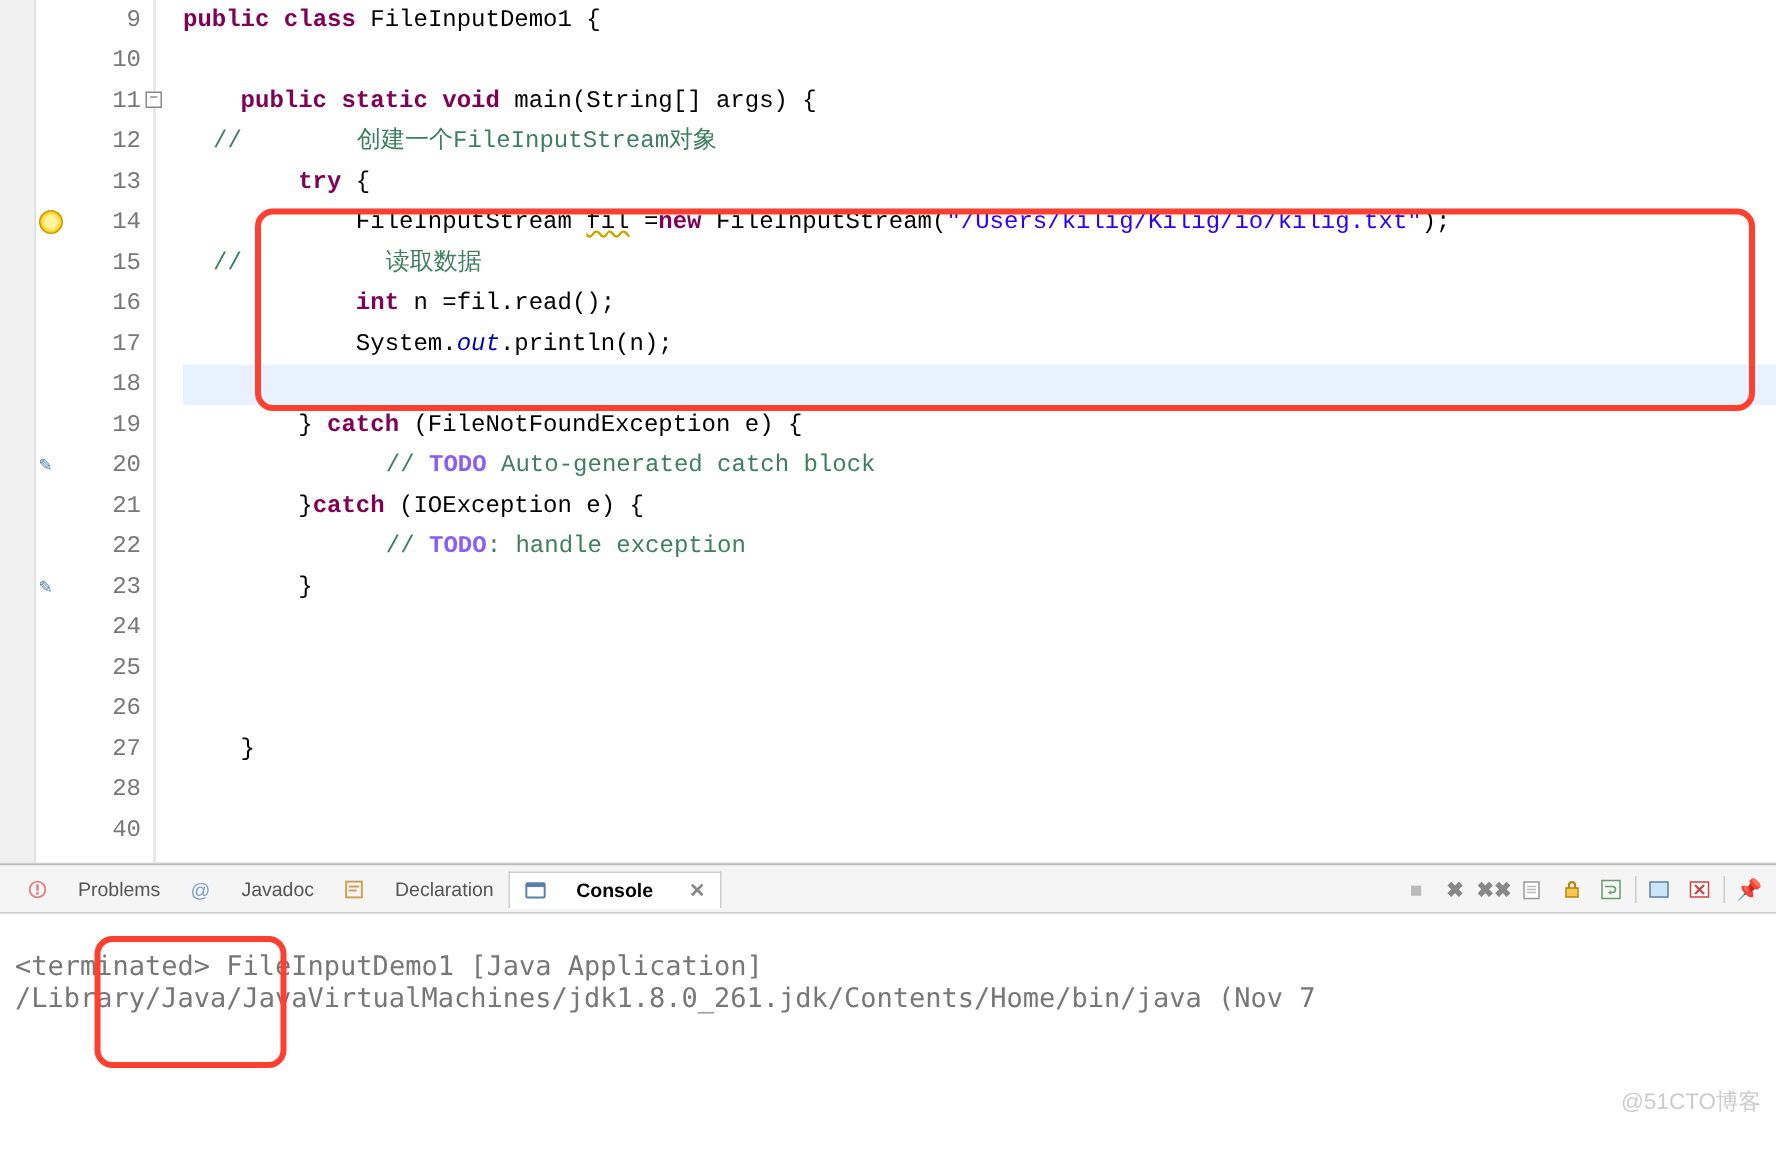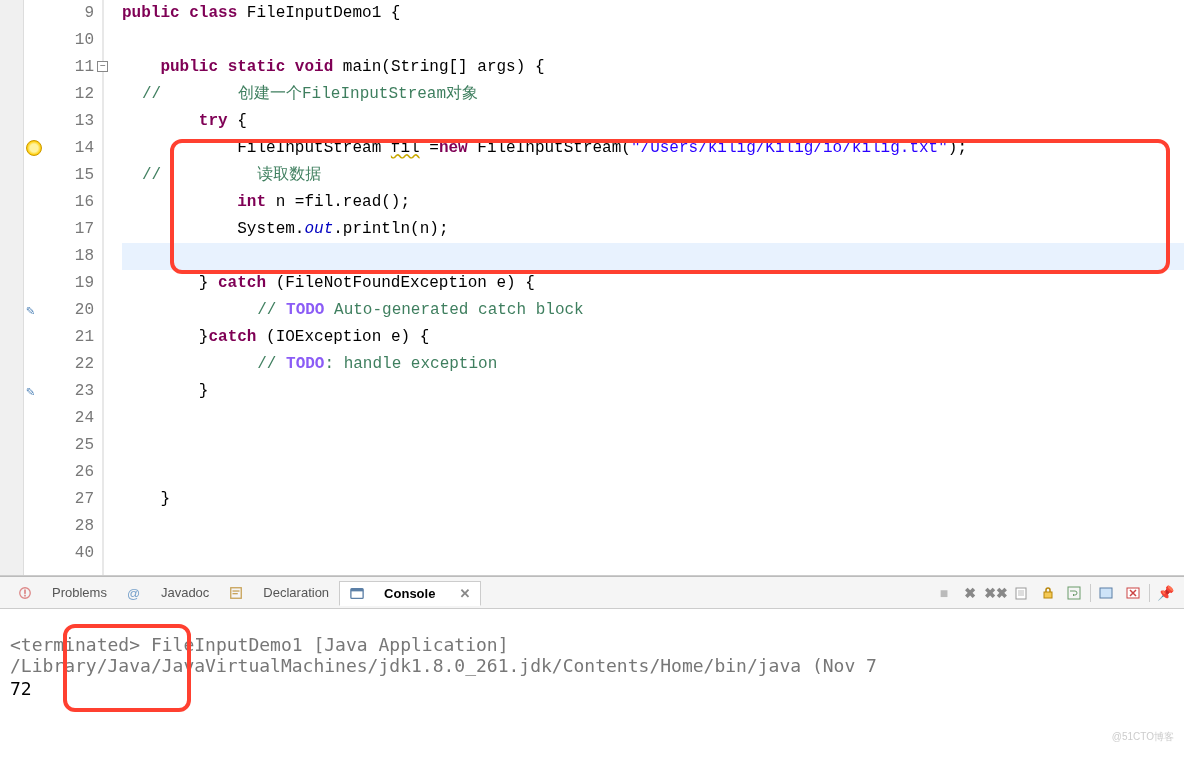--- a/index.html
+++ b/index.html
@@ -176,21 +176,21 @@
   left: 63px;
   top: 624px;
   width: 128px;
   height: 88px;
   pointer-events: none;
 }
 .watermark {
   position: absolute;
   right: 10px;
   bottom: 34px;
-  font-size: 10px;
+  font-size: 15px;
   color: #ccc;
   font-family: sans-serif;
 }
 </style>
 </head>
 <body>
 
 <div class="editor-wrap">
   <div class="ruler"></div>
   <div class="marker-col">
@@ -316,19 +316,18 @@
             <rect x="2" y="3" width="12" height="10" fill="#fff" stroke="#c44"></rect>
             <path d="M5 5l6 6M11 5l-6 6" stroke="#c44" stroke-width="1.5"></path>
           </svg>
       </span>
       <span style="width:1px;height:18px;background:#ccc"></span>
       <span class="act-btn" style="color:#4a8a4a">📌</span>
     </div>
   </div>
   <div class="console-body">
     <div class="console-status"><span>&lt;terminated&gt;</span><span> FileInputDemo1 [Java Application] /Library/Java/JavaVirtualMachines/jdk1.8.0_261.jdk/Contents/Home/bin/java  (Nov 7</span></div>
-    <div class="console-out">72</div>
   </div>
 </div>
 
 <div class="redbox2"></div>
 
 <div class="watermark">@51CTO博客</div>
 
 </body></html>

